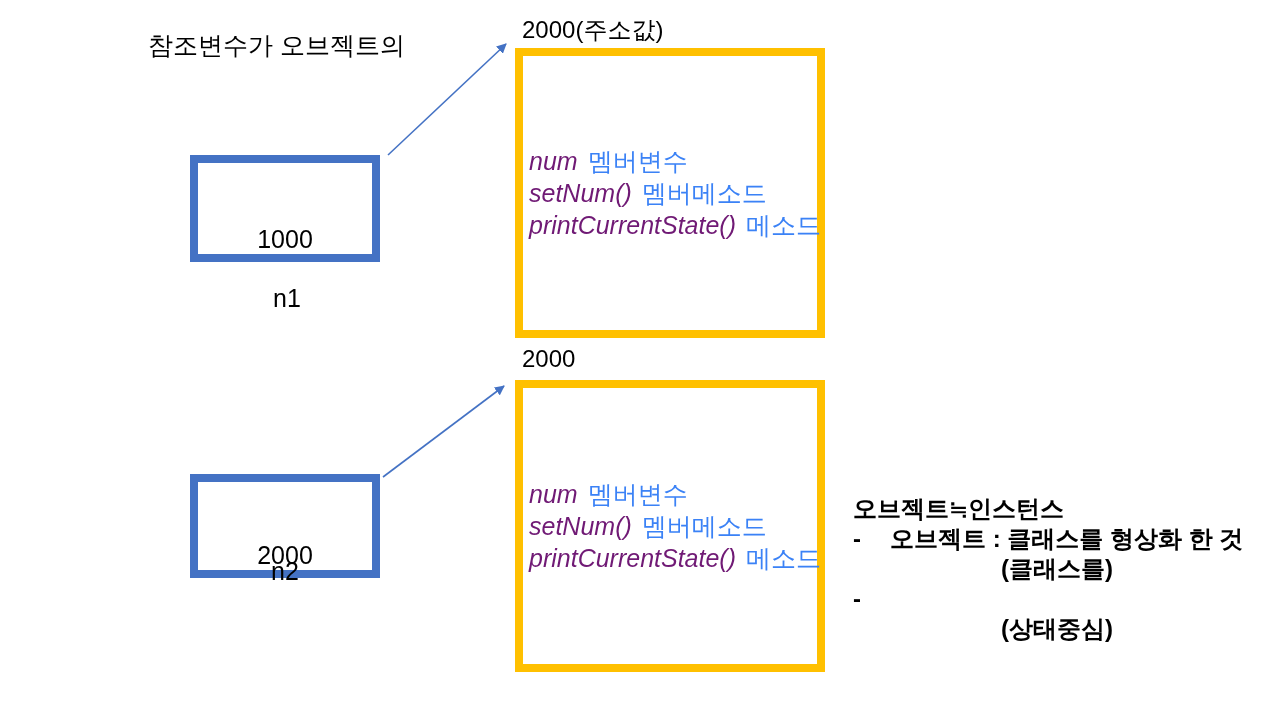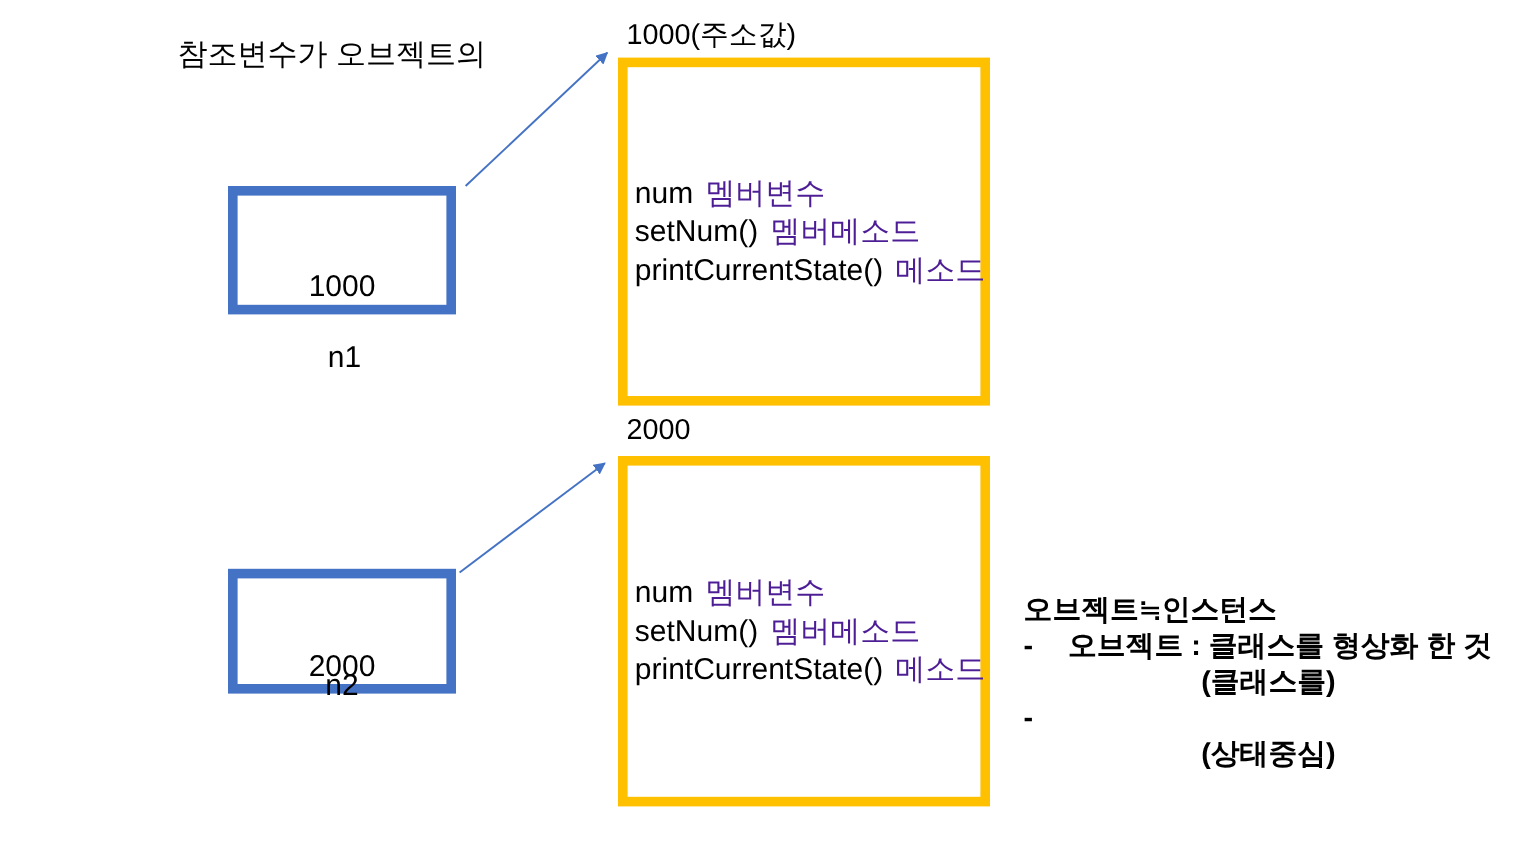--- a/index.html
+++ b/index.html
@@ -76,22 +76,22 @@
     flex-direction: column;
     justify-content: center;
     padding-left: 6px;
     font-size: 25px;
     line-height: 32px;
   }
   .obj1 { top: 48px; height: 290px; }
   .obj2 { top: 380px; height: 292px; }
 
   .obj-line { white-space: nowrap; }
-  .obj-line .code { color: #000000; }
-  .obj-line .desc { color: #4c1d95; margin-left: 10px; }
+  .obj-line .code { color: #701a75; font-style: italic; }
+  .obj-line .desc { color: #3b82f6; margin-left: 10px; }
 
   .note {
     position: absolute;
     left: 853px;
     top: 494px;
     font-size: 24px;
     line-height: 30px;
     white-space: nowrap;
     font-weight: bold;
   }
@@ -117,21 +117,21 @@
 
   <div class="annotation">
     <div>참조변수가 오브젝트의</div>
   </div>
 
   <div class="ref-box ref1">
     <span>1000</span>
   </div>
   <div class="ref-name ref1-name">n1</div>
 
-  <div class="addr-label addr1">1000(주소값)</div>
+  <div class="addr-label addr1">2000(주소값)</div>
   <div class="obj-box obj1">
     <div class="obj-line">
       <span class="code">num</span><span class="desc">멤버변수</span>
     </div>
     <div class="obj-line">
       <span class="code">setNum()</span><span class="desc">멤버메소드</span>
     </div>
     <div class="obj-line">
       <span class="code">printCurrentState()</span><span class="desc">메소드</span>
     </div>

